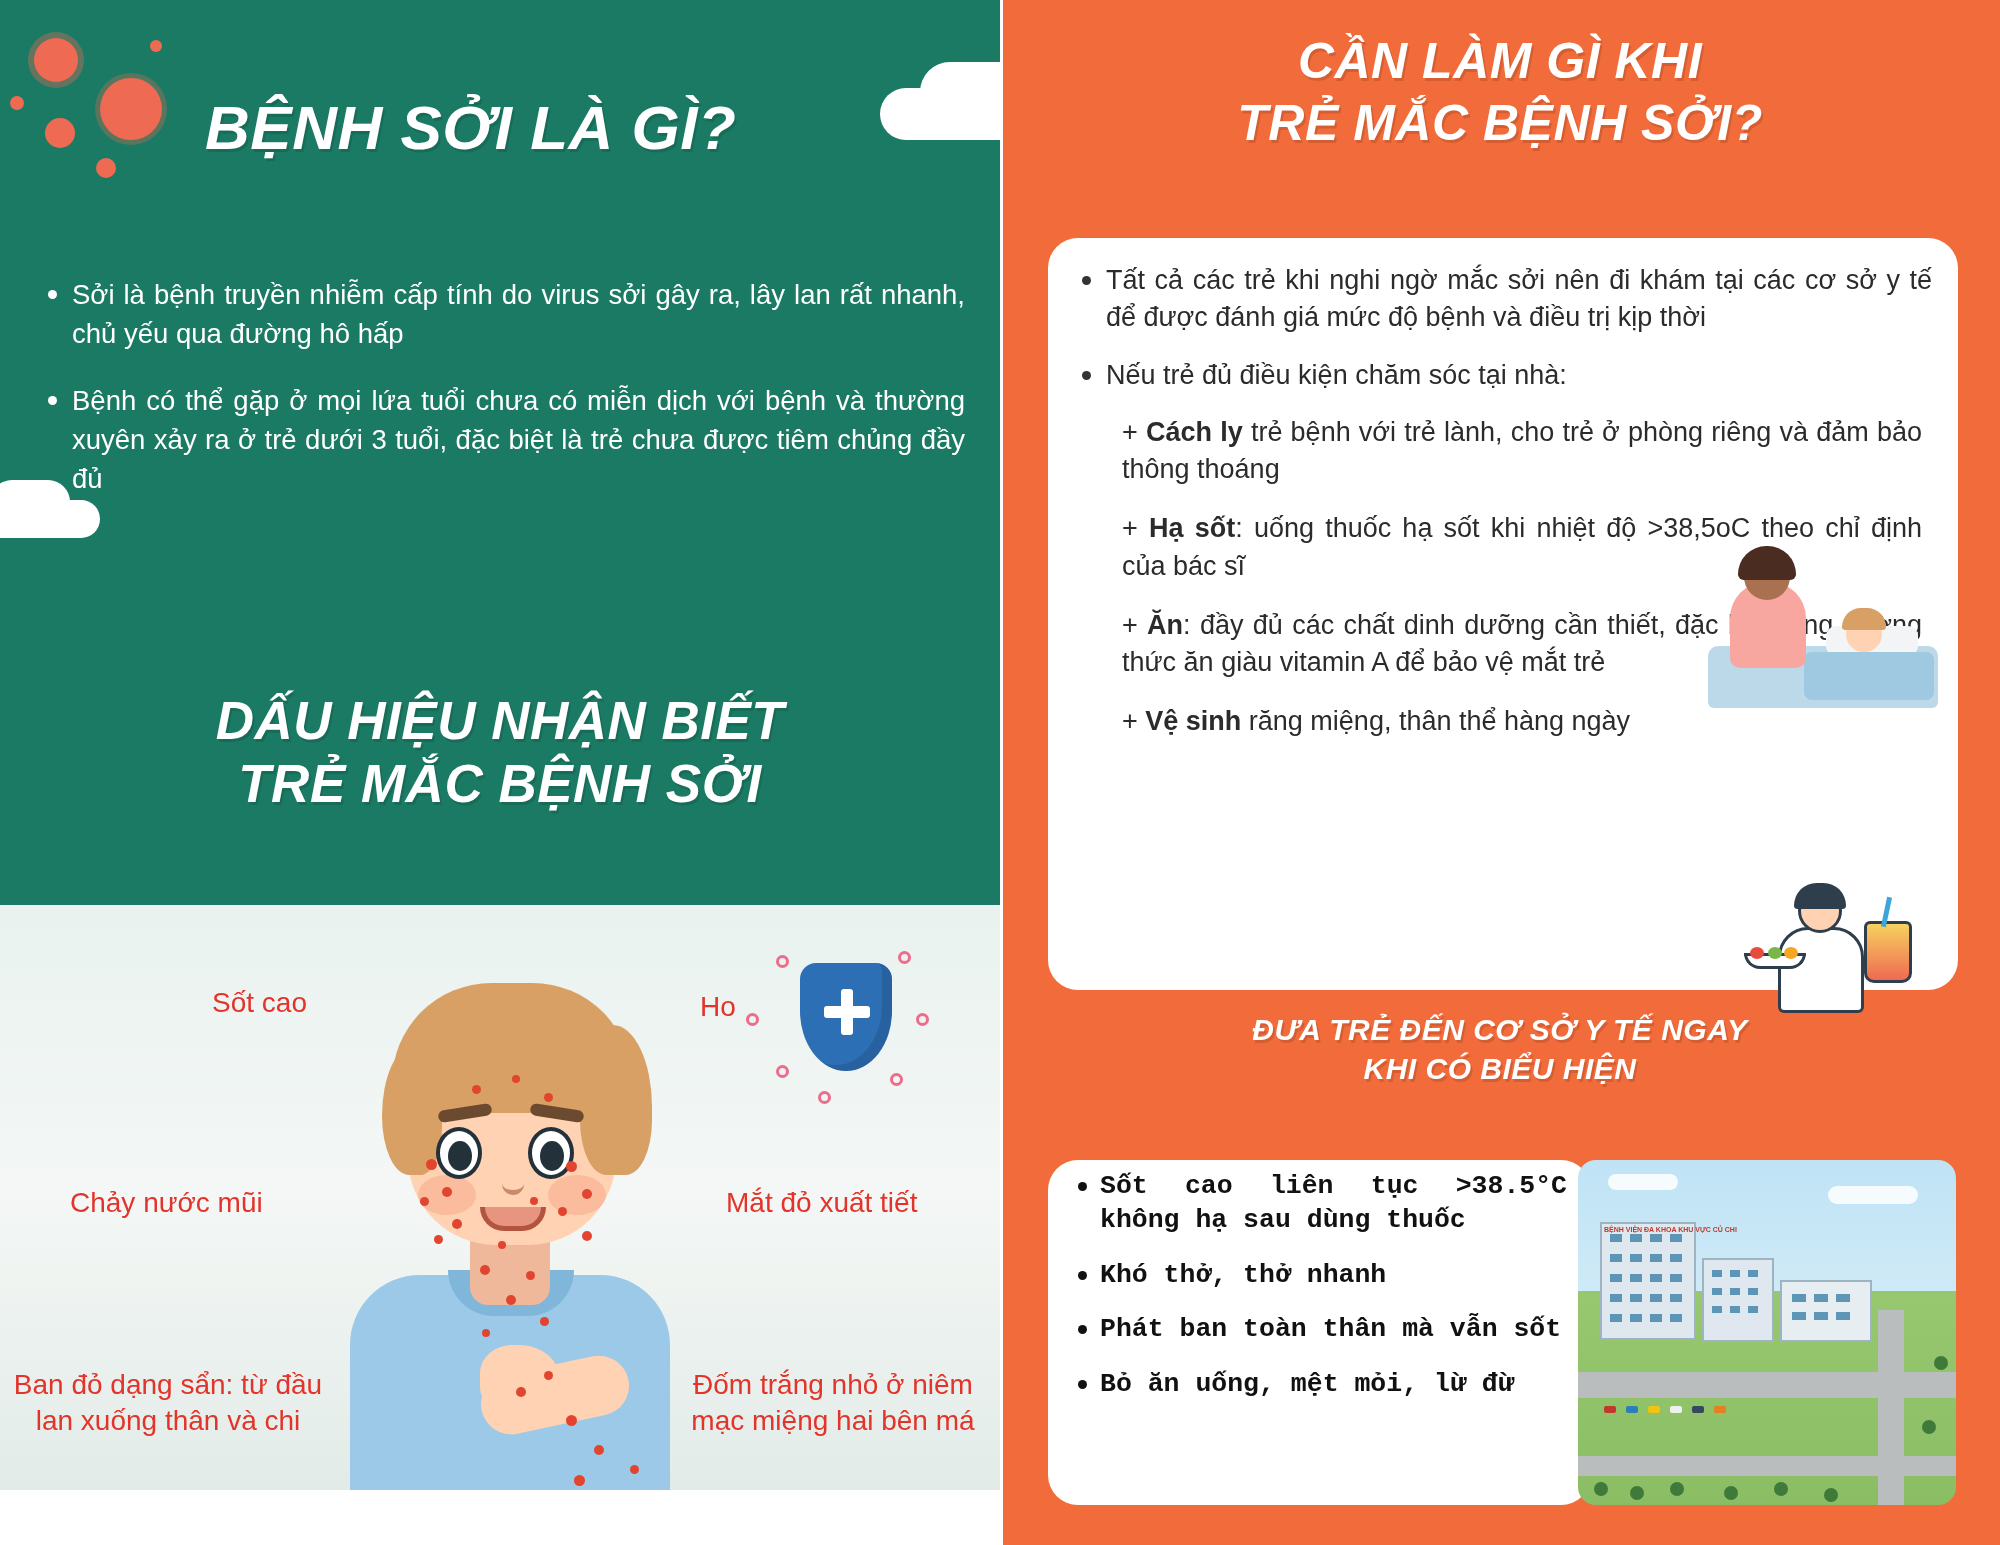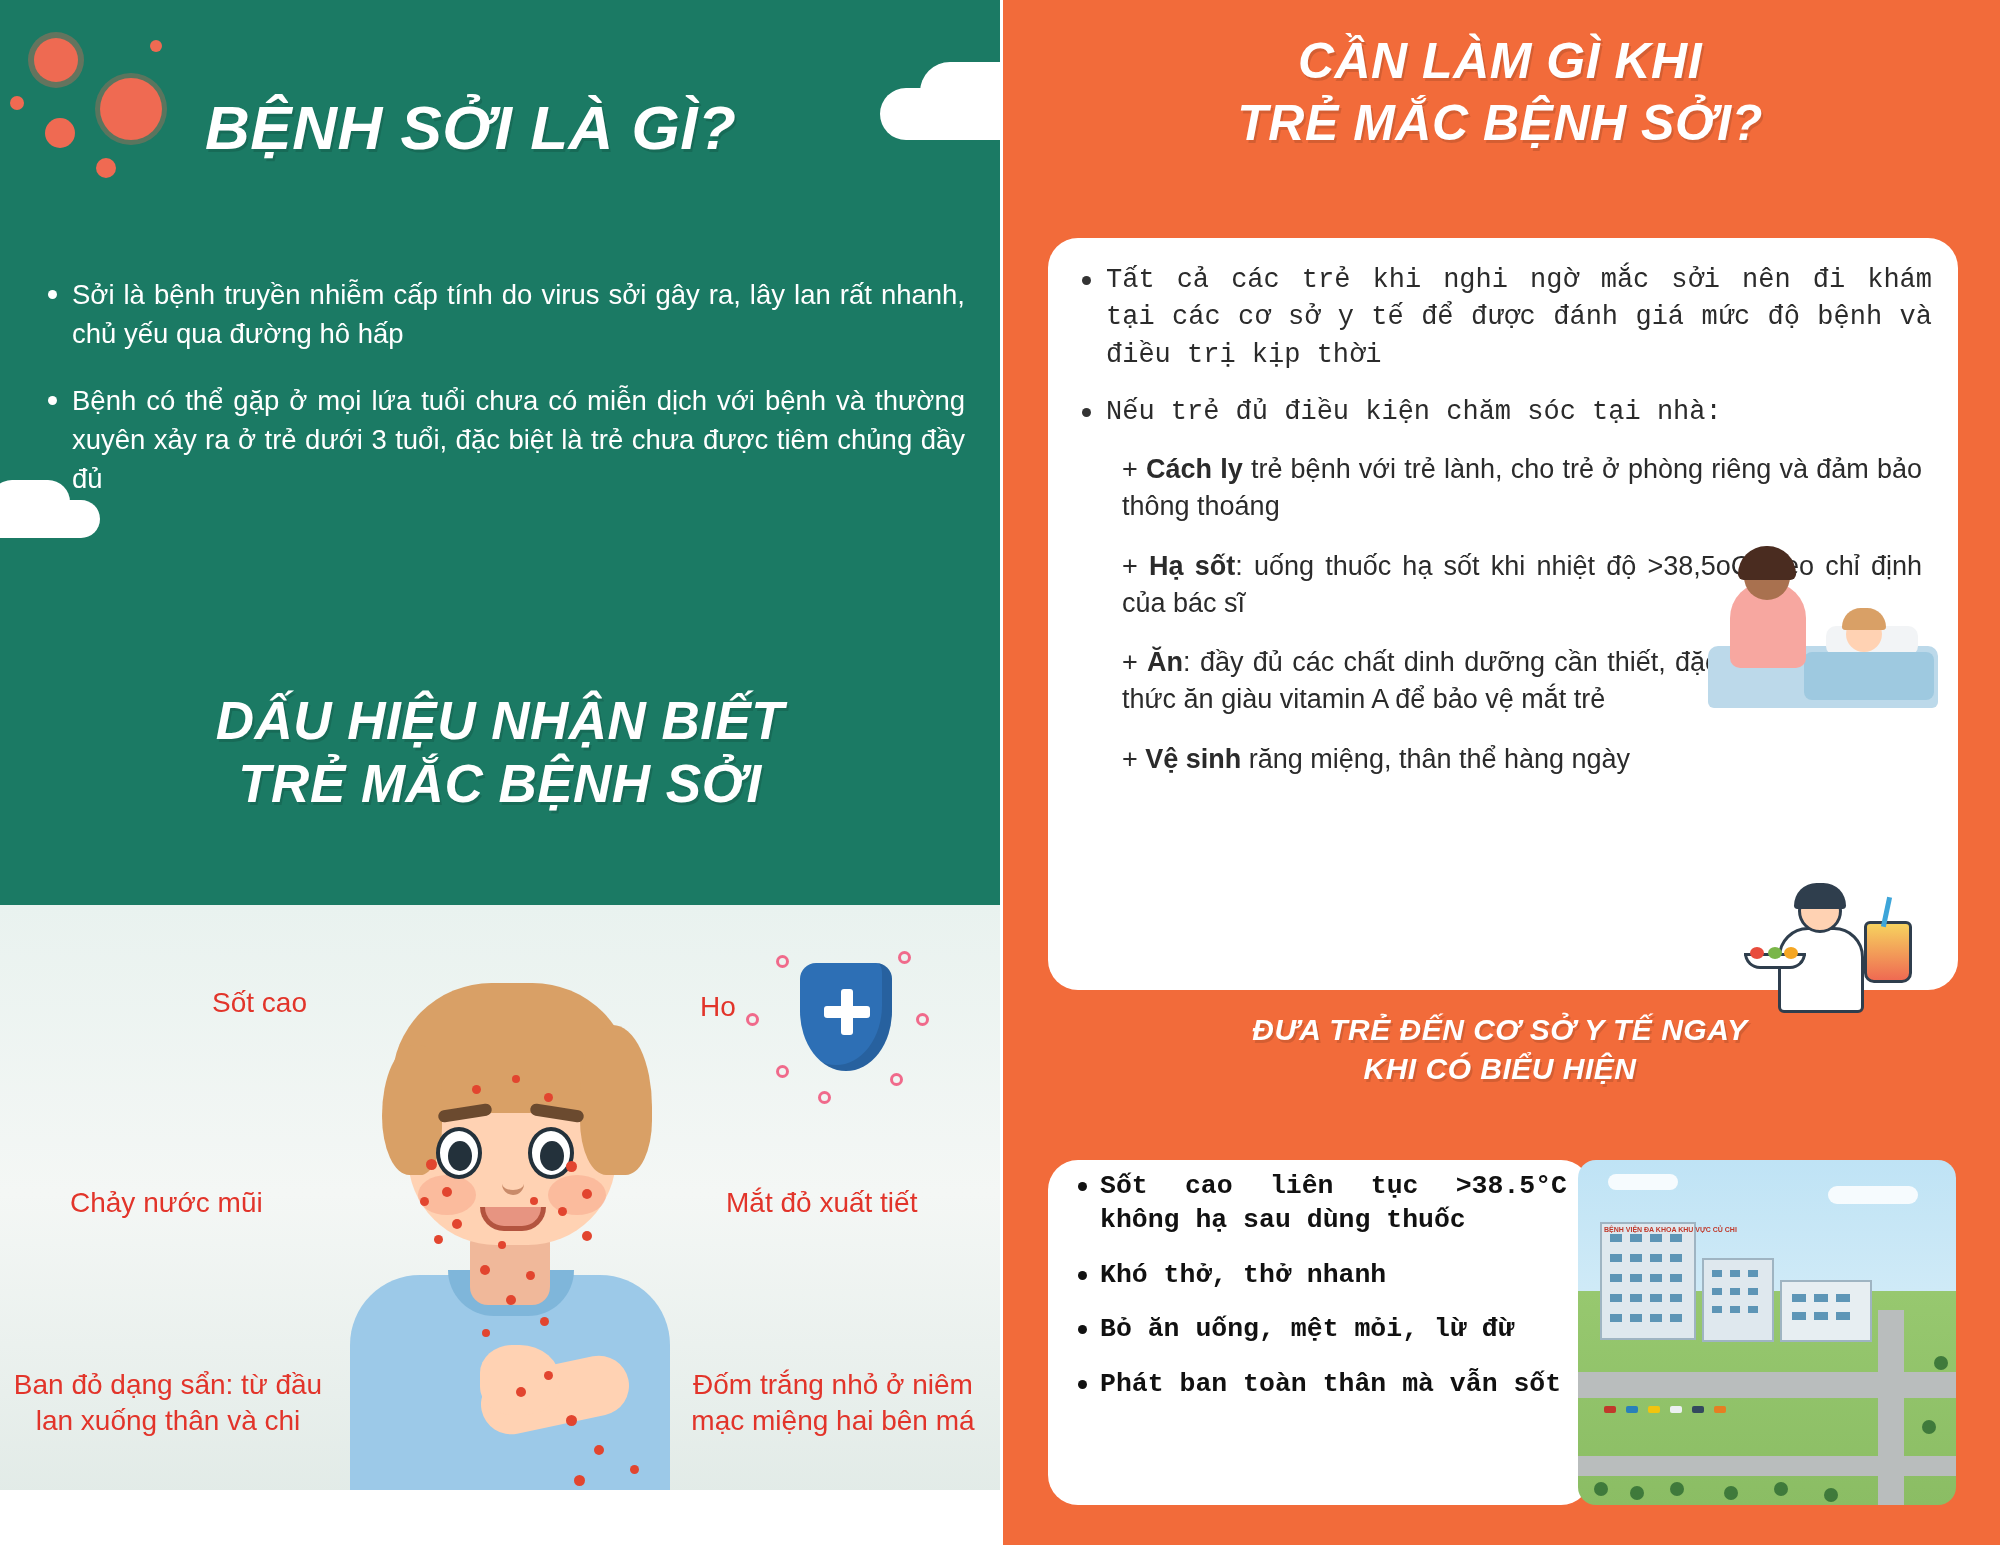--- a/index.html
+++ b/index.html
@@ -238,21 +238,20 @@
   }
   #care-card {
     left: 48px; top: 238px; width: 910px; height: 752px;
     padding: 24px 26px 10px 26px;
   }
   #care-card ul {
     list-style: none;
     font-size: 27px;
     color: #2b2b2b;
     line-height: 1.38;
-    font-family: Liberation Mono, monospace;
   }
   #care-card ul li {
     position: relative;
     padding-left: 32px;
     margin-bottom: 20px;
     text-align: justify;
   }
   #care-card ul li::before {
     content: "";
     position: absolute; left: 8px; top: 14px;
@@ -578,22 +577,22 @@
 
     <h2 class="right-subtitle title-white">
       <span>ĐƯA TRẺ ĐẾN CƠ SỞ Y TẾ NGAY</span><br>
       <span>KHI CÓ BIỂU HIỆN</span>
     </h2>
 
     <div class="white-card" id="signs-card">
       <ul>
         <li>Sốt cao liên tục &gt;38.5°C không hạ sau dùng thuốc</li>
         <li>Khó thở, thở nhanh</li>
+        <li>Phát ban toàn thân mà vẫn sốt</li>
         <li>Bỏ ăn uống, mệt mỏi, lừ đừ</li>
-        <li>Phát ban toàn thân mà vẫn sốt</li>
       </ul>
     </div>
 
     <div class="hospital">
       <div class="sky-cloud" style="left:30px; top:14px; width:70px; height:16px;"></div>
       <div class="sky-cloud" style="left:250px; top:26px; width:90px; height:18px;"></div>
       <div class="hosp-b" style="left:22px; top:62px; width:96px; height:118px;">
         <div class="win" style="left:8px;  top:10px; width:12px; height:8px;"></div>
         <div class="win" style="left:28px; top:10px; width:12px; height:8px;"></div>
         <div class="win" style="left:48px; top:10px; width:12px; height:8px;"></div>

